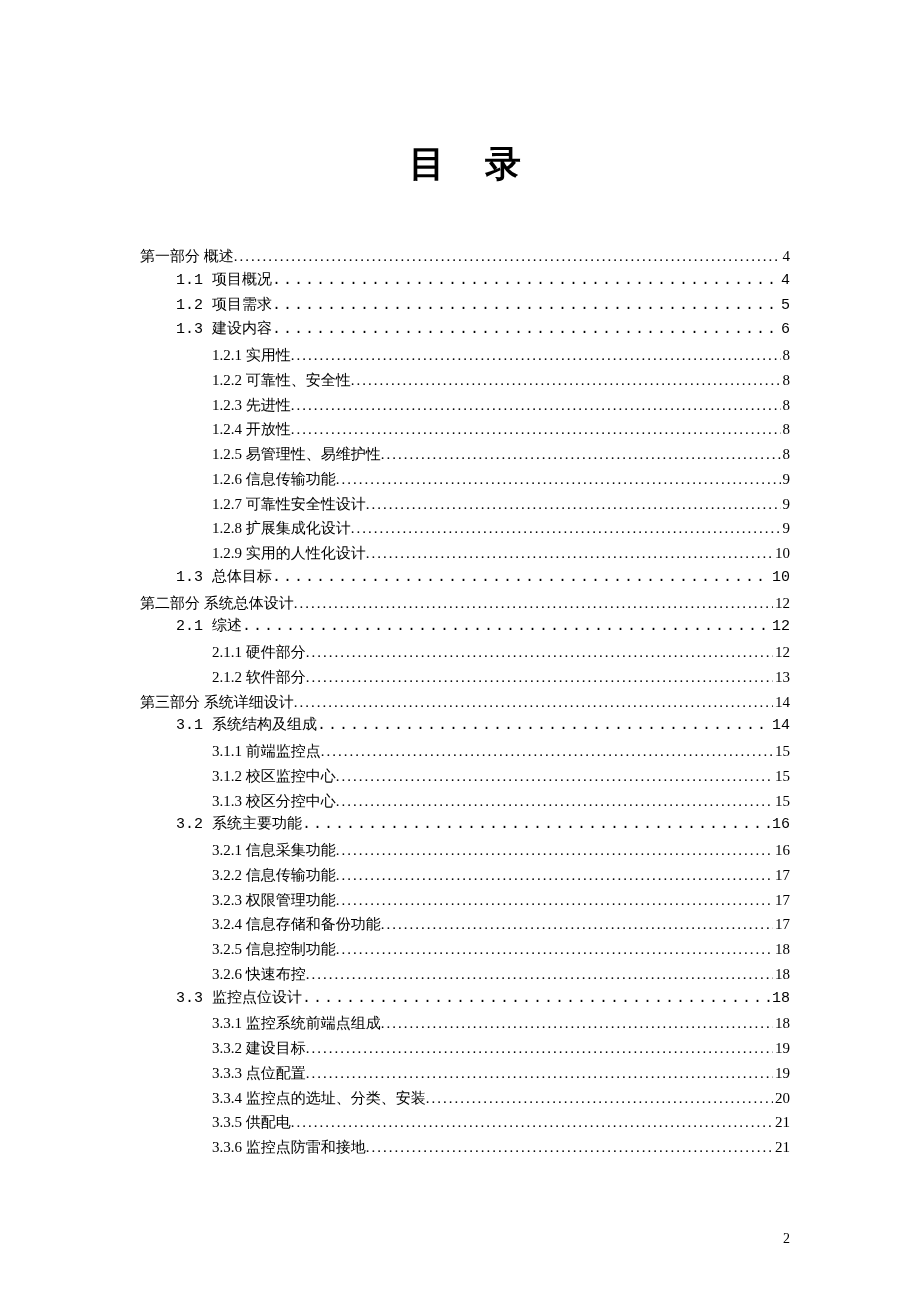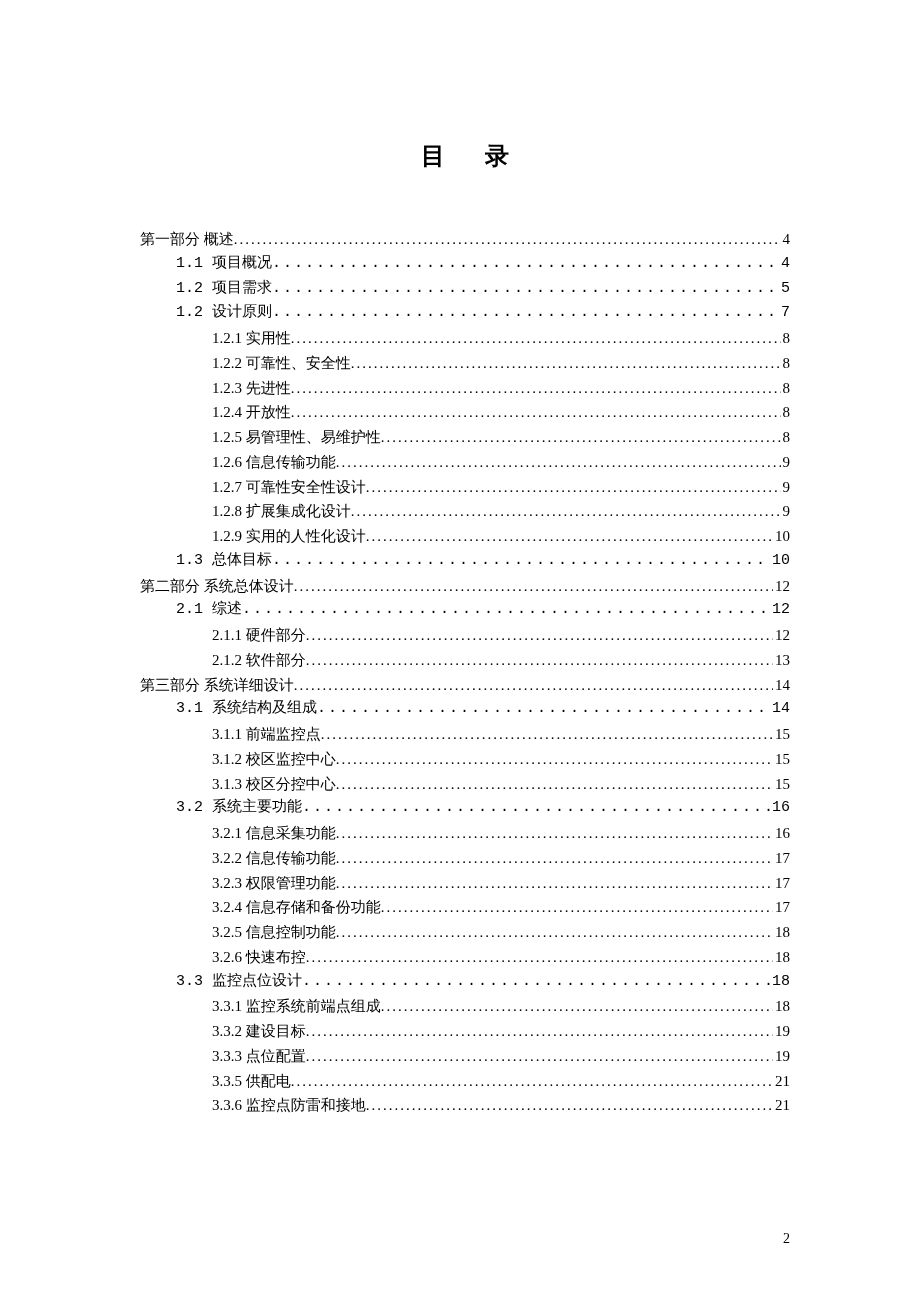--- a/index.html
+++ b/index.html
@@ -11,21 +11,21 @@
       height: 1302px;
       position: relative;
     }
     .page {
       padding: 140px 130px 60px 140px;
       box-sizing: border-box;
       height: 100%;
       position: relative;
     }
     .title {
-      font-size: 24px;
+      font-size: 36px;
       font-weight: bold;
       text-align: center;
       letter-spacing: 40px;
       margin-bottom: 55px;
       padding-left: 40px;
     }
     .toc {
       font-size: 15px;
       line-height: 1.65;
     }
@@ -78,23 +78,23 @@
         <span class="toc-label">1.1 项目概况</span>
         <span class="toc-dots"></span>
         <span class="toc-page">4</span>
       </div>
       <div class="toc-row lvl-1">
         <span class="toc-label">1.2 项目需求</span>
         <span class="toc-dots"></span>
         <span class="toc-page">5</span>
       </div>
       <div class="toc-row lvl-1">
-        <span class="toc-label">1.2 设计原则</span>
-        <span class="toc-dots"></span>
-        <span class="toc-page">7</span>
+        <span class="toc-label">1.3 建设内容</span>
+        <span class="toc-dots"></span>
+        <span class="toc-page">6</span>
       </div>
       <div class="toc-row lvl-2">
         <span class="toc-label">1.2.1 实用性</span>
         <span class="toc-dots"></span>
         <span class="toc-page">8</span>
       </div>
       <div class="toc-row lvl-2">
         <span class="toc-label">1.2.2 可靠性、安全性</span>
         <span class="toc-dots"></span>
         <span class="toc-page">8</span>
@@ -231,20 +231,25 @@
       </div>
       <div class="toc-row lvl-2">
         <span class="toc-label">3.3.2 建设目标</span>
         <span class="toc-dots"></span>
         <span class="toc-page">19</span>
       </div>
       <div class="toc-row lvl-2">
         <span class="toc-label">3.3.3 点位配置</span>
         <span class="toc-dots"></span>
         <span class="toc-page">19</span>
+      </div>
+      <div class="toc-row lvl-2">
+        <span class="toc-label">3.3.4 监控点的选址、分类、安装</span>
+        <span class="toc-dots"></span>
+        <span class="toc-page">20</span>
       </div>
       <div class="toc-row lvl-2">
         <span class="toc-label">3.3.5 供配电</span>
         <span class="toc-dots"></span>
         <span class="toc-page">21</span>
       </div>
       <div class="toc-row lvl-2">
         <span class="toc-label">3.3.6 监控点防雷和接地</span>
         <span class="toc-dots"></span>
         <span class="toc-page">21</span>

